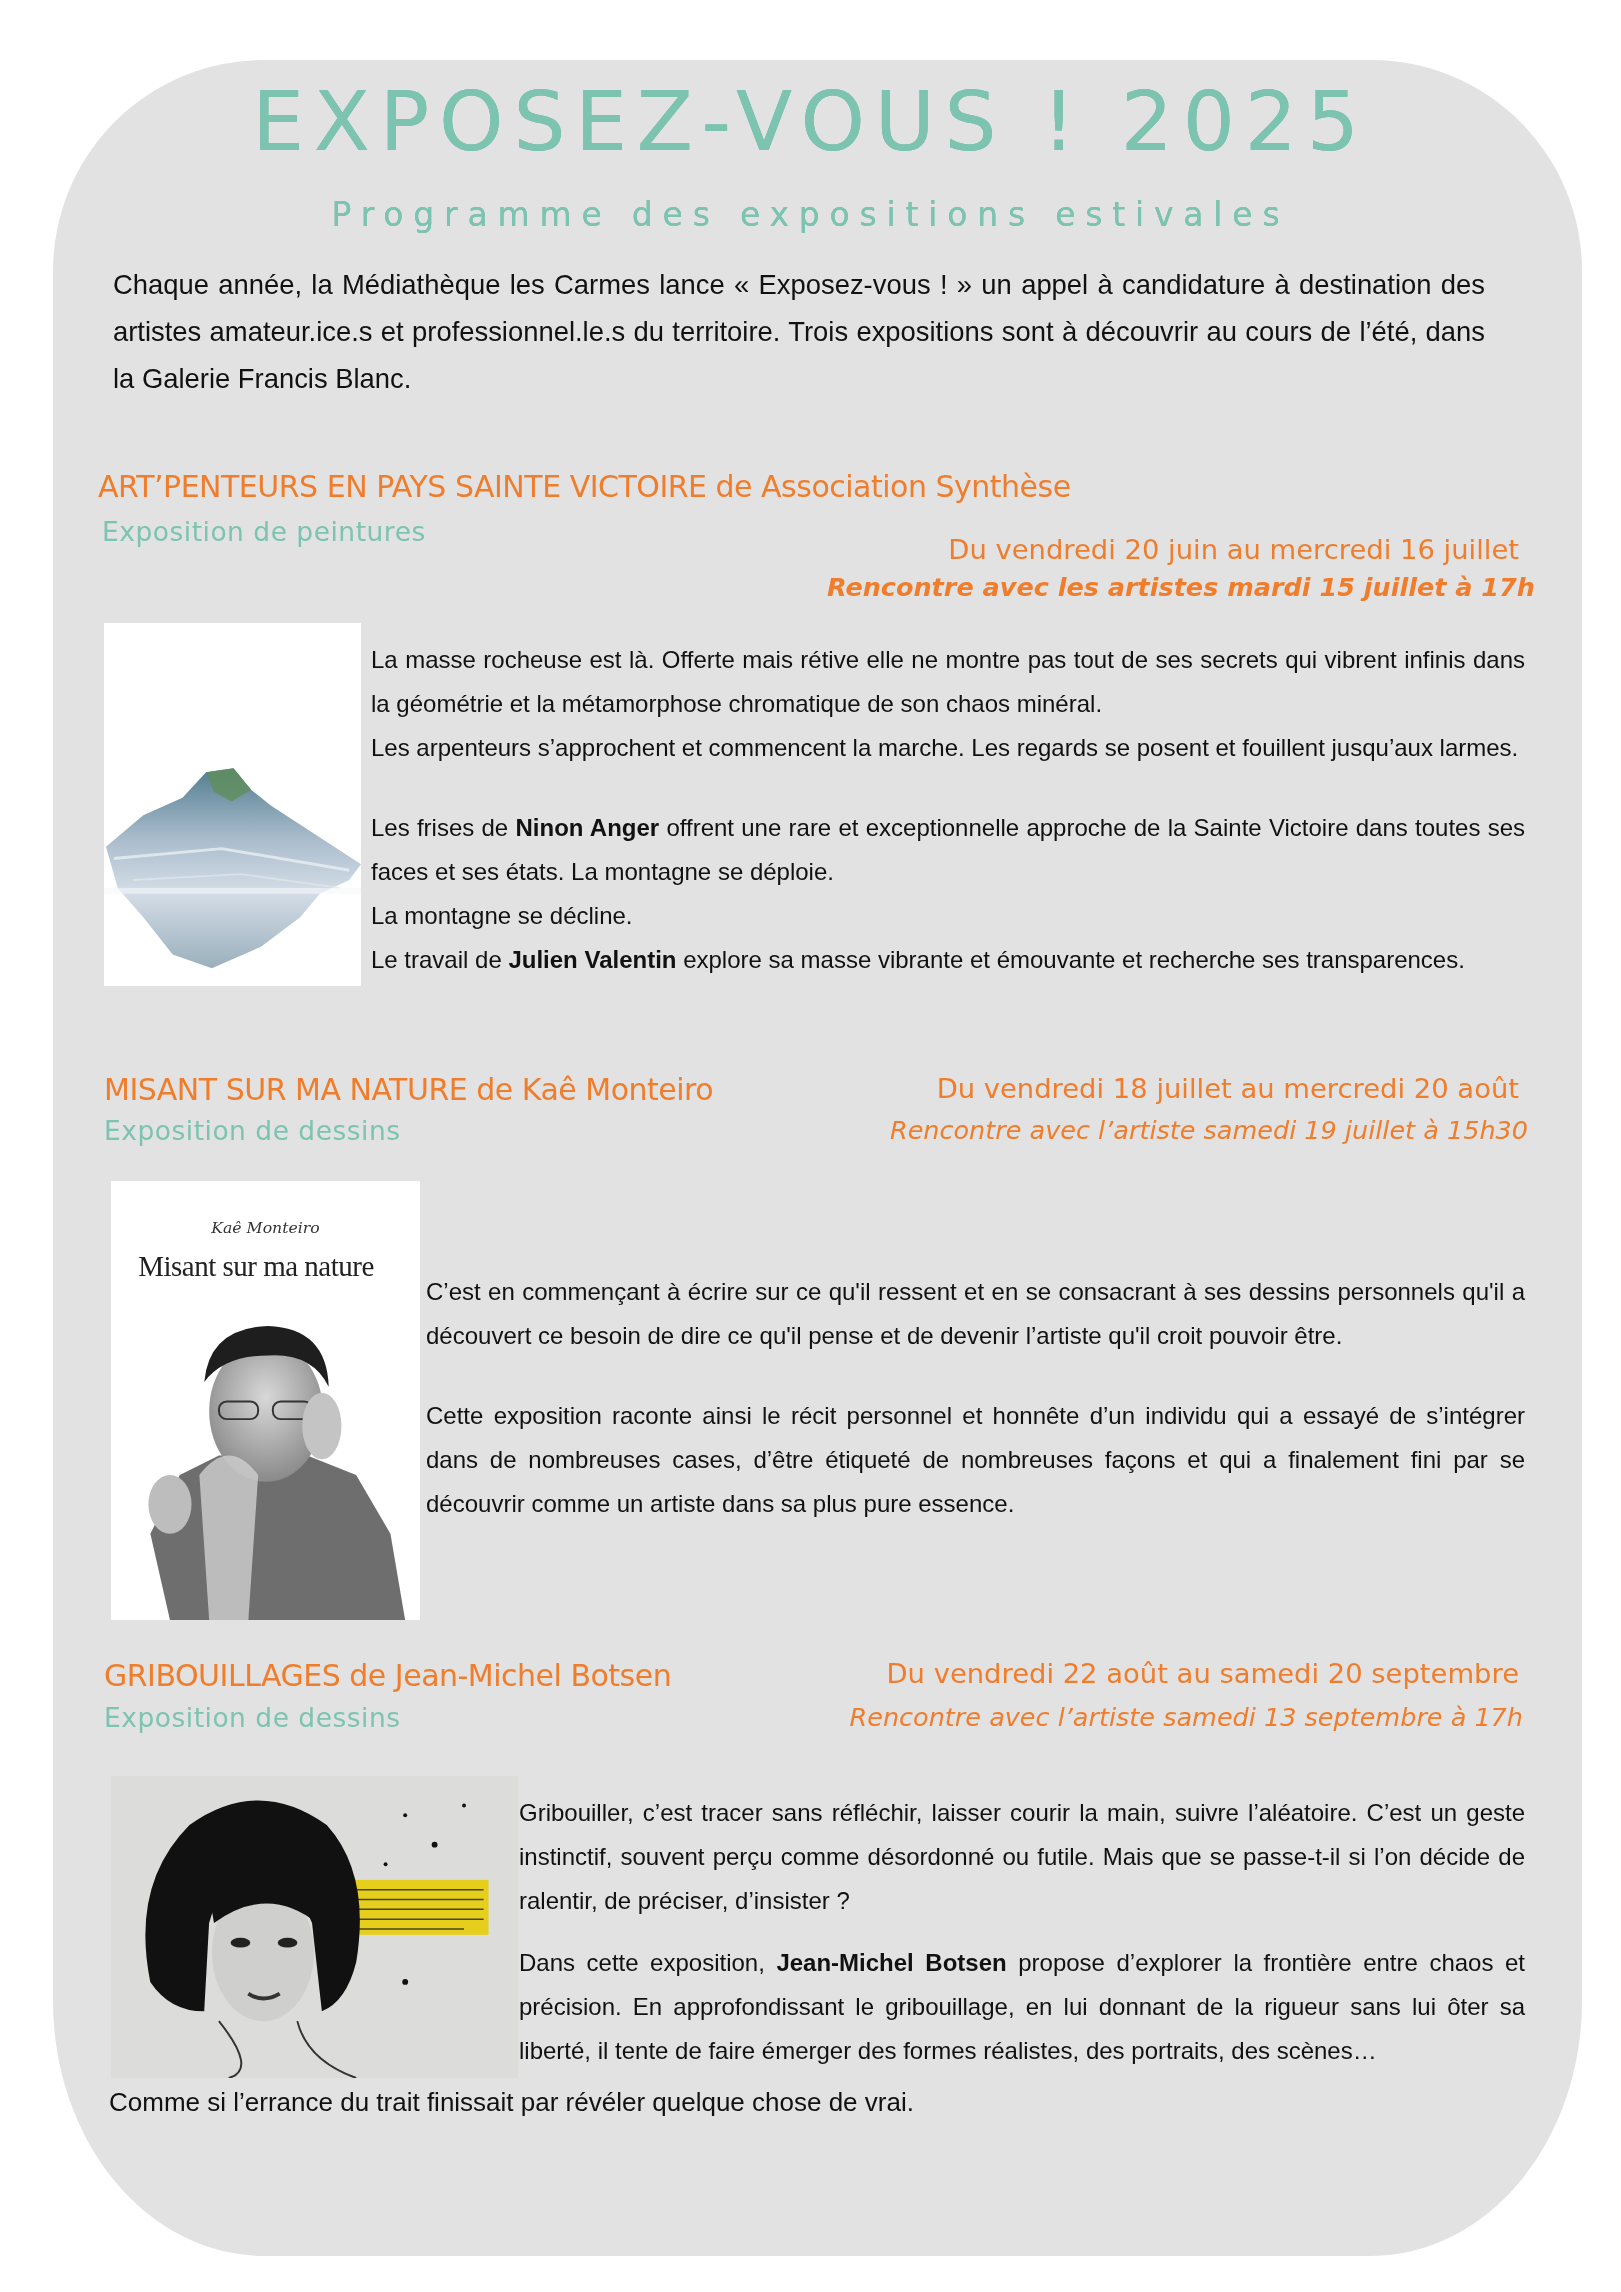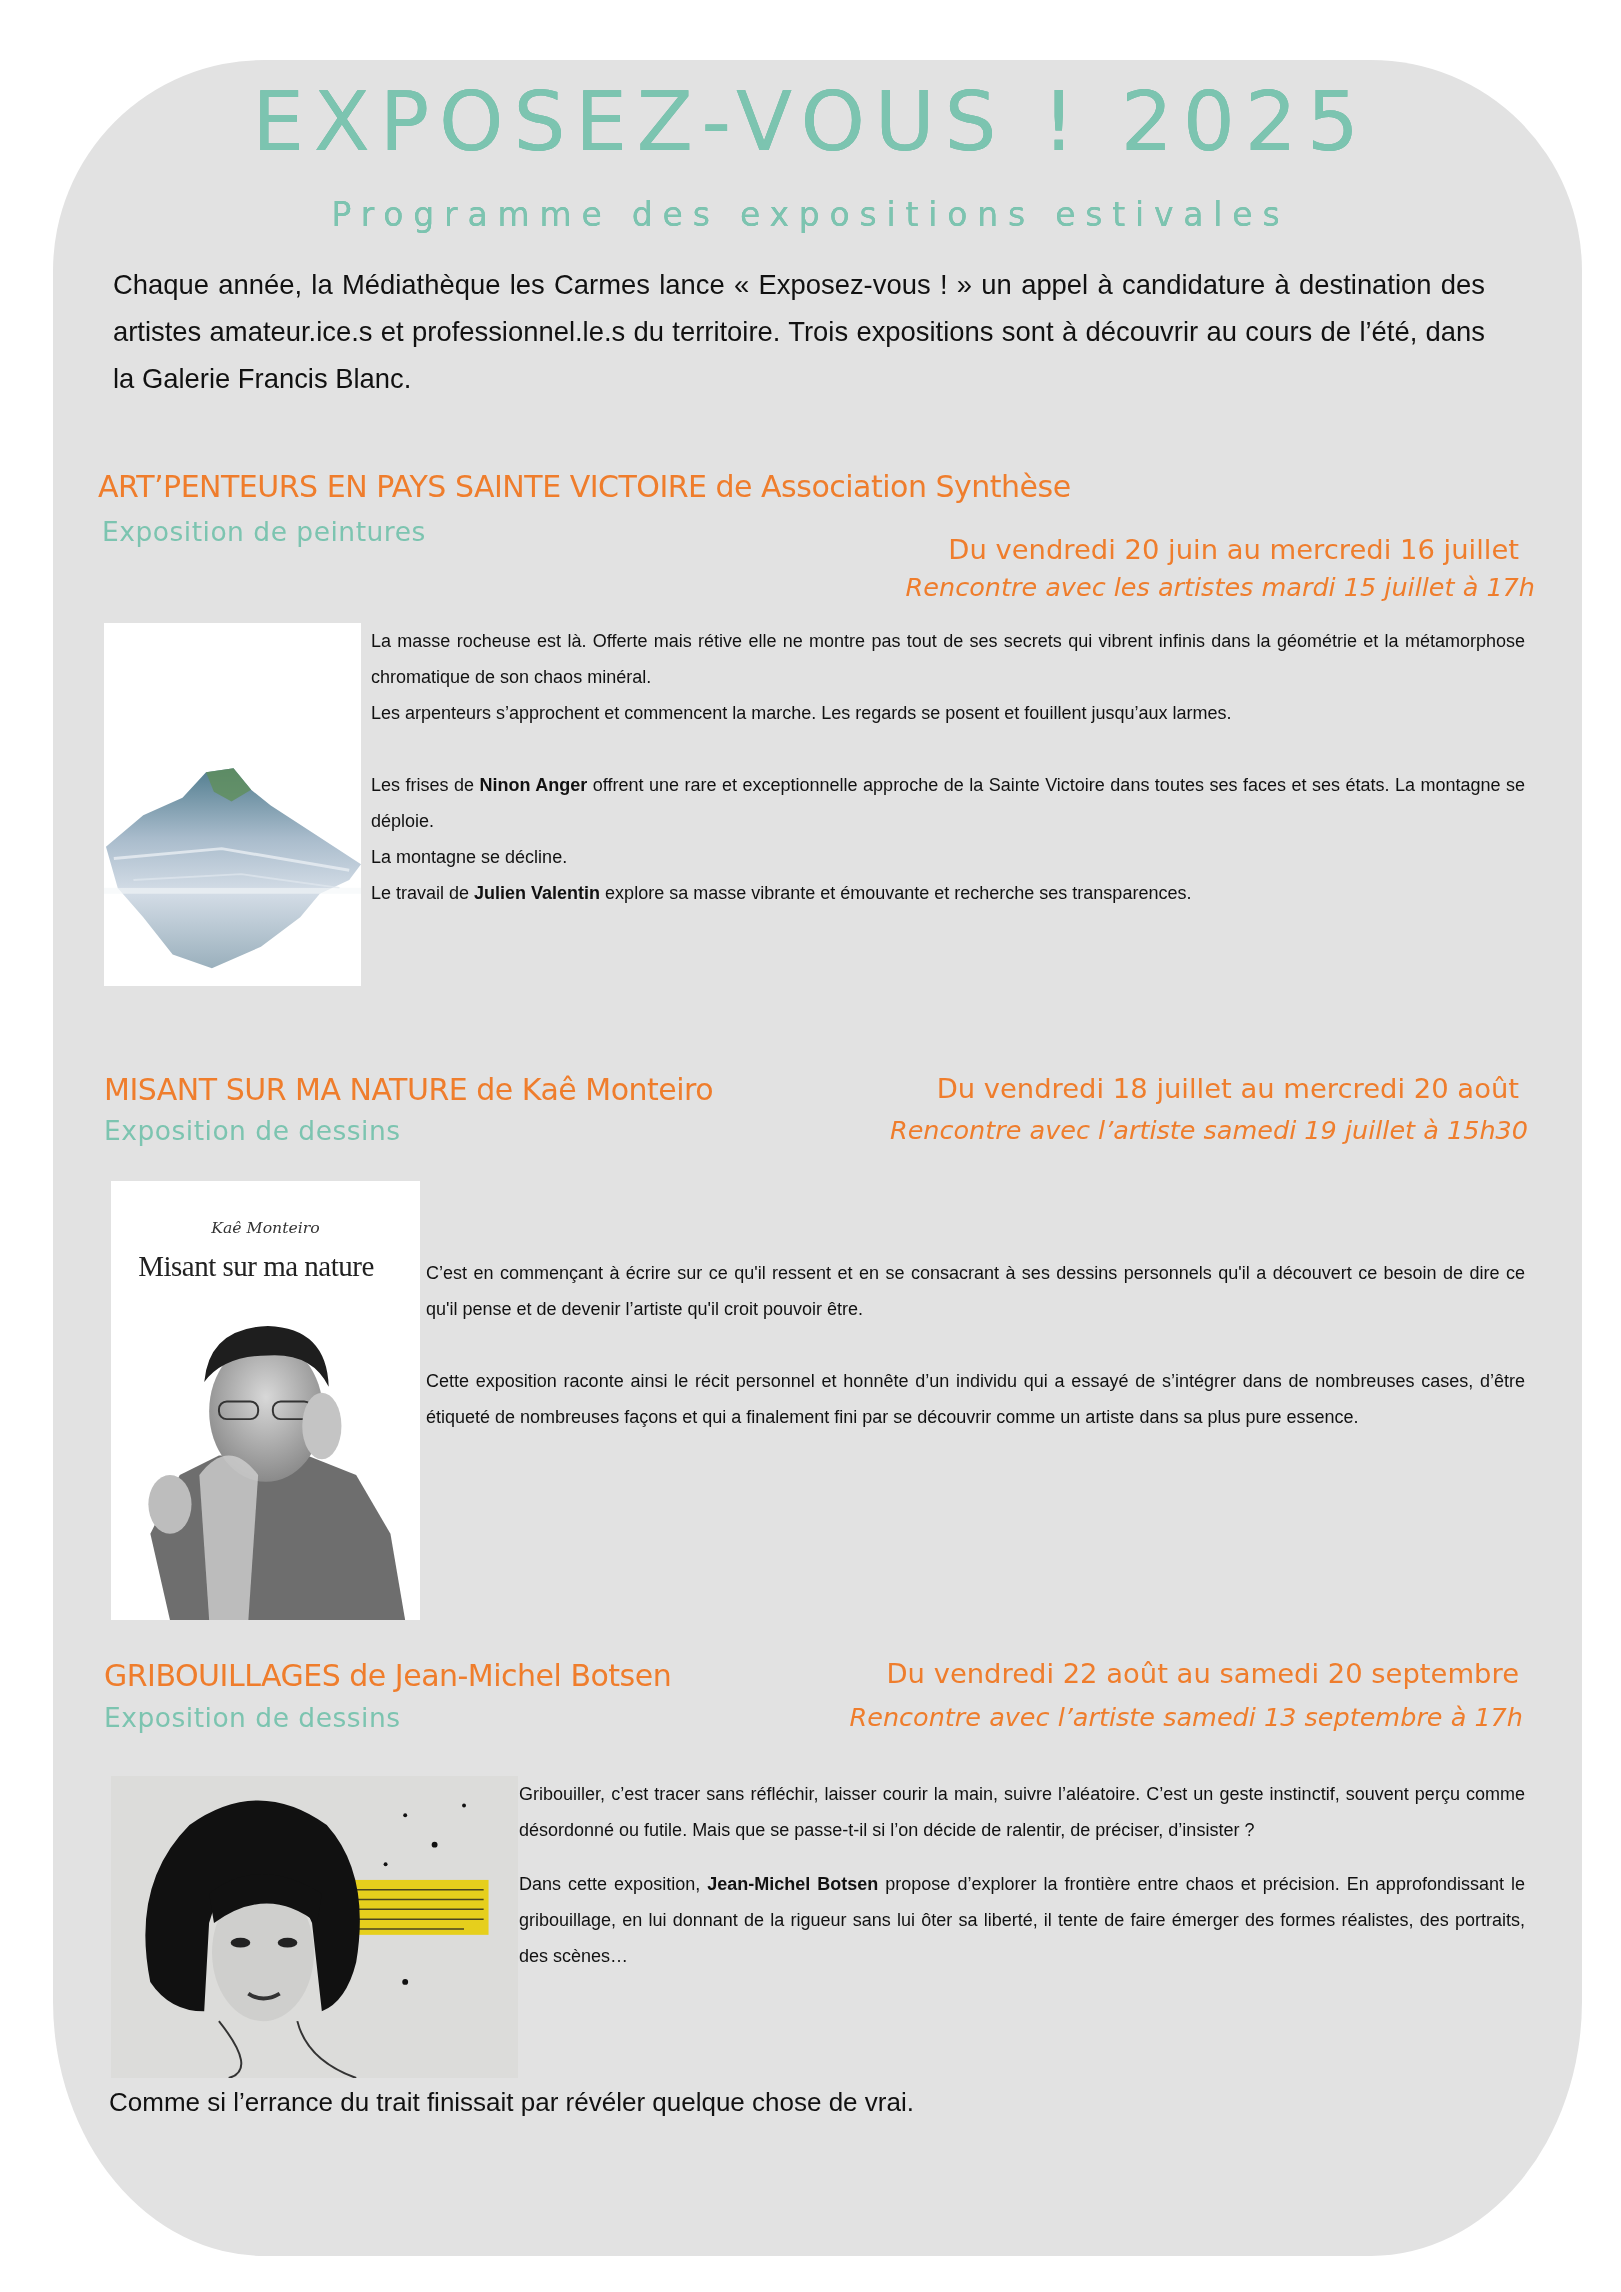--- a/index.html
+++ b/index.html
@@ -16,41 +16,41 @@
   .subtitle { left:0; width:1621px; top:193px; text-align:center; font-size:33px; letter-spacing:9.8px;
               font-family:"DejaVu Sans", sans-serif; line-height:43px; }
   .intro { left:113px; width:1372px; top:261px; font-size:27.4px; line-height:47px; text-align:justify;
            text-align-last:left; }
   .sec-title { font-family:"DejaVu Sans", sans-serif; font-size:30px; line-height:39px; white-space:nowrap;
                letter-spacing:-0.5px; }
   .sec-type { font-family:"DejaVu Sans", sans-serif; font-size:26.5px; line-height:33px; white-space:nowrap;
               letter-spacing:0.5px; }
   .sec-date { font-family:"DejaVu Sans", sans-serif; font-size:27.4px; line-height:35px; white-space:nowrap; text-align:right; }
   .sec-meet { font-family:"DejaVu Sans", sans-serif; font-size:25.5px; line-height:33px; white-space:nowrap; text-align:right; font-style:italic; }
-  .body-text { font-size:18px; line-height:36px; text-align:justify; }
+  .body-text { font-size:24px; line-height:44px; text-align:justify;margin-top:15px; }
   .body-text p { margin:0; }
   .body-text p.gap { margin-top:36px; }
   .body-text p.gap-s { margin-top:17.6px; }
   .body-text b { font-weight:bold; }
   .pic { position:absolute; overflow:hidden; }
   .closing { left:109px; top:2084px; font-size:26px; line-height:36px; white-space:nowrap; }
 </style>
 </head>
 <body>
 
 <div class="panel"></div>
 
 <div class="abs title outline-teal">EXPOSEZ-VOUS ! 2025</div>
 <div class="abs subtitle outline-teal">Programme des expositions estivales</div>
 <div class="abs intro">Chaque année, la Médiathèque les Carmes lance « Exposez-vous ! » un appel à candidature à destination des artistes amateur.ice.s et professionnel.le.s du territoire. Trois expositions sont à découvrir au cours de l’été, dans la Galerie Francis Blanc.</div>
 
 <div class="abs sec-title orange" style="left:98px; top:467px;">ART’PENTEURS EN PAYS SAINTE VICTOIRE de Association Synthèse</div>
 <div class="abs sec-type teal" style="left:102px; top:515px;">Exposition de peintures</div>
 <div class="abs sec-date orange" style="right:102px; top:532px;">Du vendredi 20 juin au mercredi 16 juillet</div>
-<div class="abs sec-meet orange" style="right:86px; top:571px;">Rencontre avec les artistes mardi 15 juillet à 17h</div>
+<div class="abs sec-meet orange" style="right:86px; top:571px;font-weight:bold;">Rencontre avec les artistes mardi 15 juillet à 17h</div>
 
 <div class="pic" style="left:104px; top:623px; width:257px; height:363px; background:#ffffff;">
   <svg width="257" height="363" viewBox="0 0 262 370">
     <defs>
       <linearGradient id="mtn" x1="0" y1="0" x2="0" y2="1">
         <stop offset="0" stop-color="#3f6f83"></stop>
         <stop offset="0.35" stop-color="#9fb4c6"></stop>
         <stop offset="0.62" stop-color="#cfd9e4"></stop>
         <stop offset="1" stop-color="#8fa7b5"></stop>
       </linearGradient>

